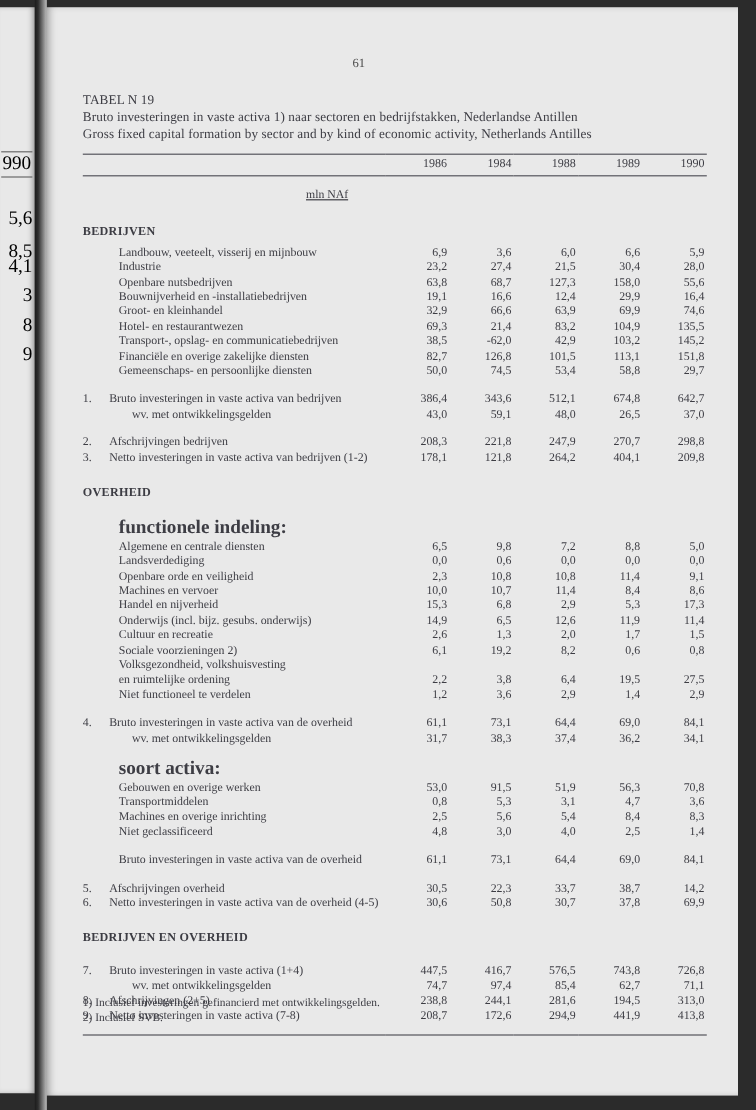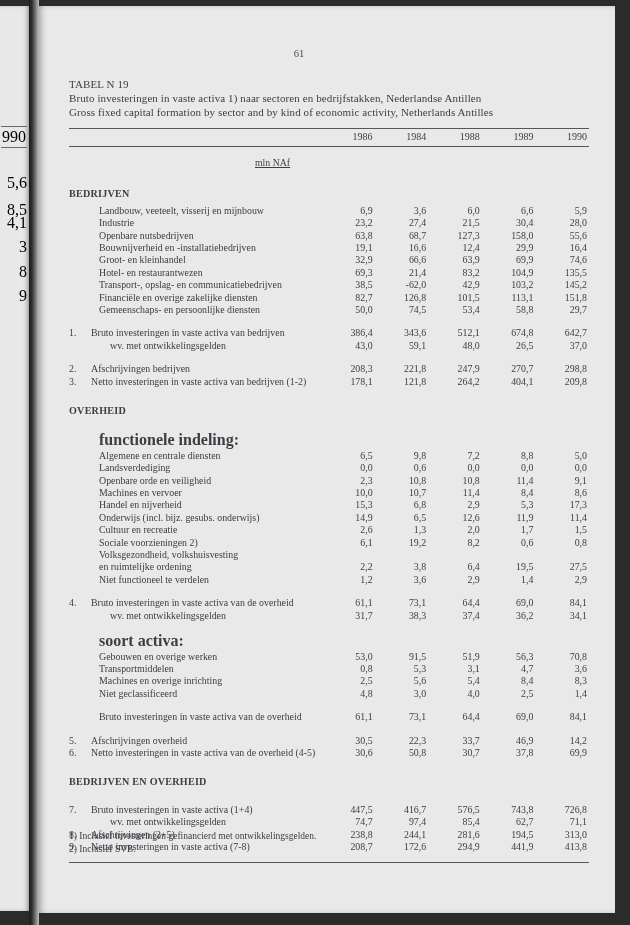--- a/index.html
+++ b/index.html
@@ -511,21 +511,21 @@
             <td class="c-num ">73,1</td>
             <td class="c-num ">64,4</td>
             <td class="c-num ">69,0</td>
             <td class="c-num ">84,1</td>
        </tr>
           <tr class="drow gap-top">
          <td class="c-lbl num-lbl"><span class="numidx">5.</span>Afschrijvingen overheid</td>
          <td class="c-num ">30,5</td>
             <td class="c-num ">22,3</td>
             <td class="c-num ">33,7</td>
-            <td class="c-num ">46,9</td>
+            <td class="c-num ">38,7</td>
             <td class="c-num ">14,2</td>
        </tr>
           <tr class="drow">
          <td class="c-lbl num-lbl"><span class="numidx">6.</span>Netto investeringen in vaste activa van de overheid (4-5)</td>
          <td class="c-num ">30,6</td>
             <td class="c-num ">50,8</td>
             <td class="c-num ">30,7</td>
             <td class="c-num ">37,8</td>
             <td class="c-num ">69,9</td>
        </tr>

